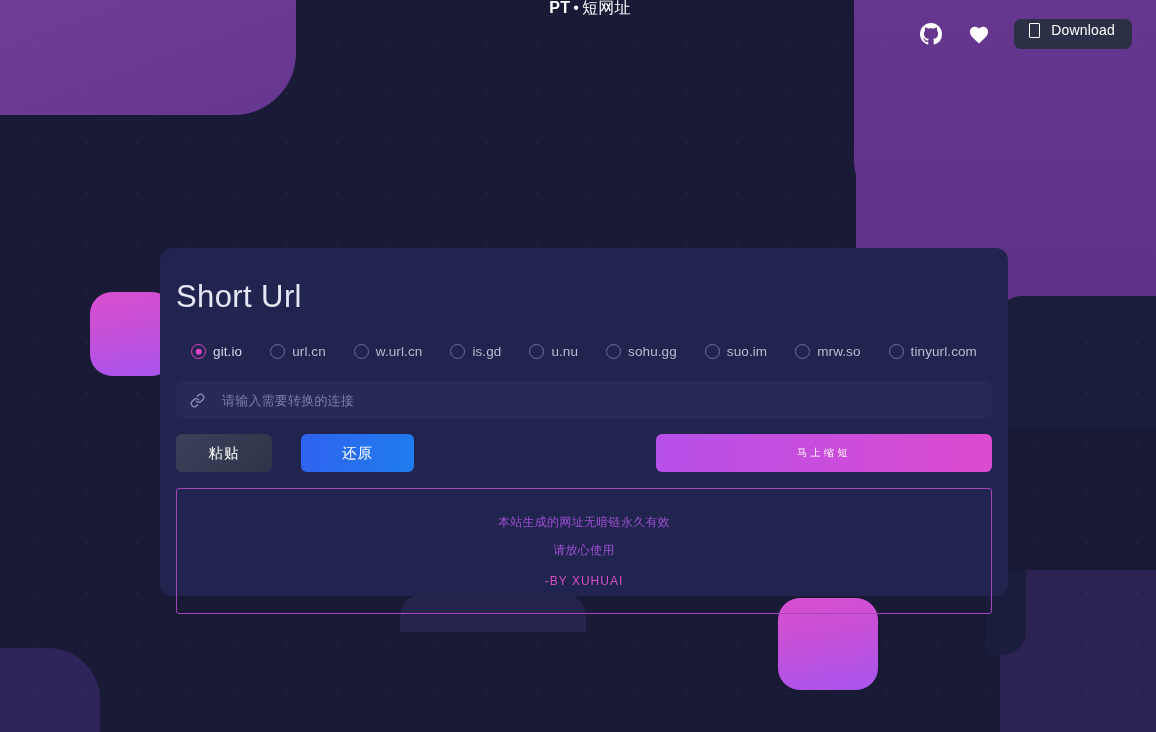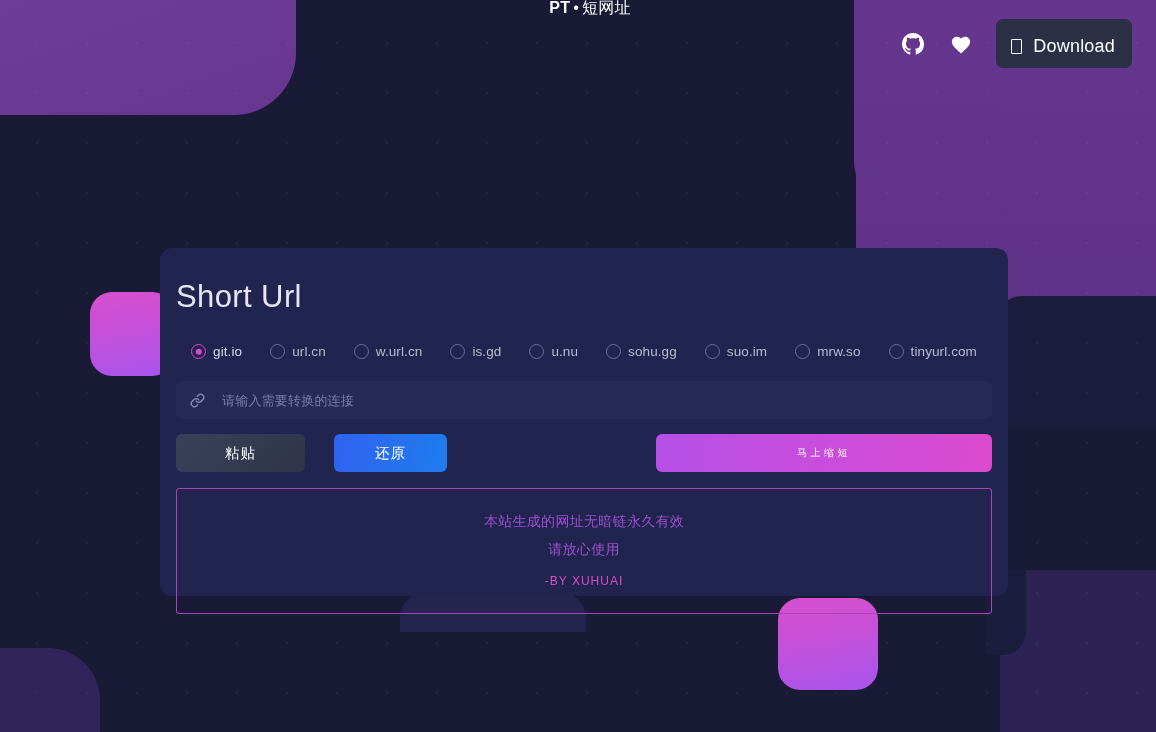--- a/index.html
+++ b/index.html
@@ -156,23 +156,23 @@
   .icon-btn svg { display: block; }
 
   .download-btn {
     display: flex;
     align-items: center;
     gap: 11px;
     background: #2b3047;
     color: #ffffff;
     border: none;
     border-radius: 7px;
-    padding: 17px 17px 11px 15px;
+    padding: 3px 17px 11px 15px;
     font-family: inherit;
-    font-size: 18px;
+    font-size: 14px;
     font-weight: 500;
     letter-spacing: .2px;
     cursor: pointer;
   }
   .tofu {
     display: inline-block;
     width: 11px; height: 15px;
     border: 1.5px solid #ffffff;
     border-radius: 1px;
   }
@@ -285,21 +285,21 @@
     border: none;
     border-radius: 6px;
     font-family: inherit;
     color: #ffffff;
     cursor: pointer;
     height: 38px;
     font-size: 14.5px;
     letter-spacing: 1px;
   }
   .btn-paste {
-    width: 129px;
+    width: 96px;
     background: linear-gradient(135deg, #3a4159 0%, #2f3449 100%);
   }
   .btn-restore {
     width: 113px;
     margin-left: 29px;
     background: linear-gradient(100deg, #2f63f0 0%, #1f7ced 100%);
   }
   .btn-shorten {
     margin-left: auto;
     width: 336px;
@@ -315,24 +315,23 @@
     border-radius: 3px;
     height: 126px;
     display: flex;
     flex-direction: column;
     align-items: center;
     justify-content: center;
     gap: 0;
   }
   .notice-line {
     color: #9d4fd0;
-    font-size: 14px;
+    font-size: 12px;
     line-height: 28px;
     letter-spacing: .3px;
-    font-family: Liberation Mono, monospace;
   }
   .notice-sign {
     color: #d84ec4;
     font-size: 12px;
     line-height: 28px;
     letter-spacing: 1px;
     margin-top: 3px;
   }
 </style>
 </head>

